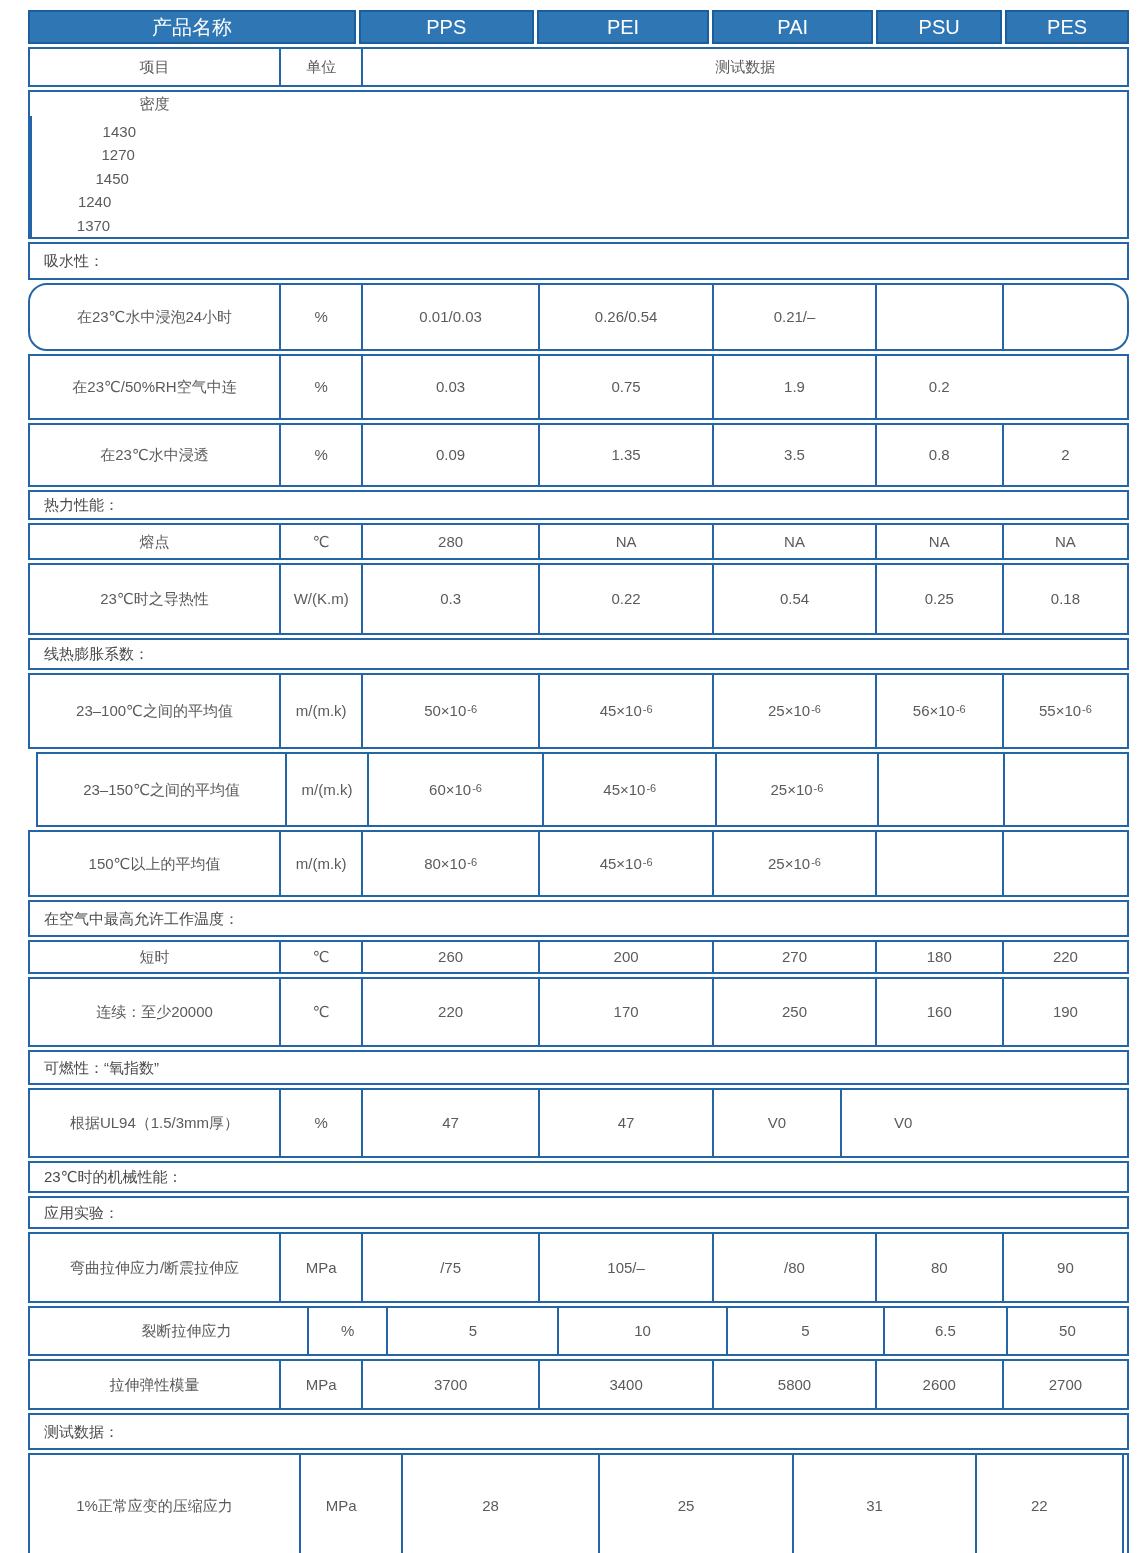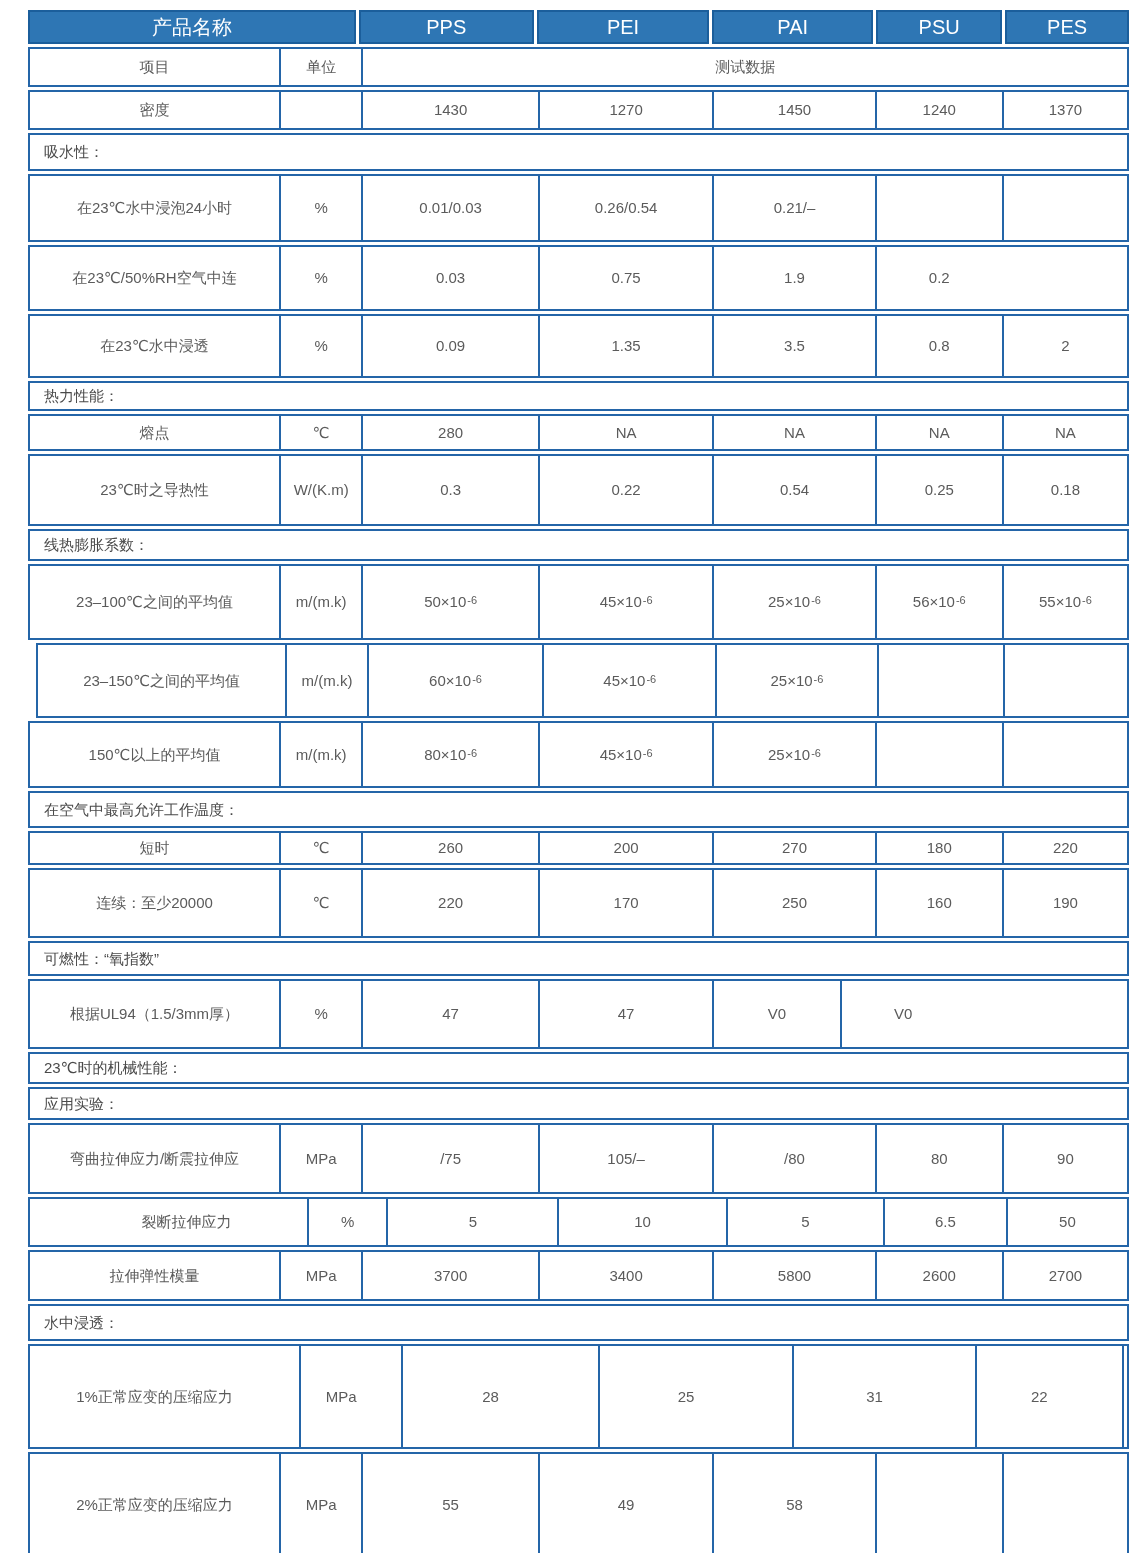--- a/index.html
+++ b/index.html
@@ -90,33 +90,33 @@
       <div class="cell hc c-v3">PAI</div>
       <div class="cell hc c-v4">PSU</div>
       <div class="cell hc c-v5">PES</div>
     </div>
   <div class="row" style="min-height:40px">
     <div class="cell c-label">项目</div>
     <div class="cell c-unit">单位</div>
     <div class="cell c-data">测试数据</div>
   </div>
   <div>
-      <div class="row data-row" style="min-height: 40px;">
+      <div class="row data-row" style="min-height: 40px; flex-direction: column;">
         <div class="cell c-label">密度</div>
         <div class="cell c-unit"></div>
         <div class="cell c-v1">1430</div>
         <div class="cell c-v2">1270</div>
         <div class="cell c-v3">1450</div>
         <div class="cell c-v4">1240</div>
         <div class="cell c-v5">1370</div>
       </div>
       <div class="row section-row" style="min-height: 38px;">
         <div class="cell section-label">吸水性：</div>
       </div>
-      <div class="row data-row" style="min-height: 68px;">
+      <div class="row data-row" style="min-height: 68px; border-radius: 19px;">
         <div class="cell c-label">在23℃水中浸泡24小时</div>
         <div class="cell c-unit">%</div>
         <div class="cell c-v1">0.01/0.03</div>
         <div class="cell c-v2">0.26/0.54</div>
         <div class="cell c-v3">0.21/–</div>
         <div class="cell c-v4"></div>
         <div class="cell c-v5"></div>
       </div>
       <div class="row data-row" style="min-height: 66px;">
         <div class="cell c-label">在23℃/50%RH空气中连</div>
@@ -245,21 +245,21 @@
       <div class="row data-row" style="min-height: 51px;">
         <div class="cell c-label">拉伸弹性模量</div>
         <div class="cell c-unit">MPa</div>
         <div class="cell c-v1">3700</div>
         <div class="cell c-v2">3400</div>
         <div class="cell c-v3">5800</div>
         <div class="cell c-v4">2600</div>
         <div class="cell c-v5">2700</div>
       </div>
       <div class="row section-row" style="min-height: 37px;">
-        <div class="cell section-label">水中浸透：</div>
+        <div class="cell section-label">测试数据：</div>
       </div>
       <div class="row data-row" style="min-height: 105px; gap: 20px;">
         <div class="cell c-label">1%正常应变的压缩应力</div>
         <div class="cell c-unit">MPa</div>
         <div class="cell c-v1">28</div>
         <div class="cell c-v2">25</div>
         <div class="cell c-v3">31</div>
         <div class="cell c-v4">22</div>
         <div class="cell c-v5">20</div>
       </div>

